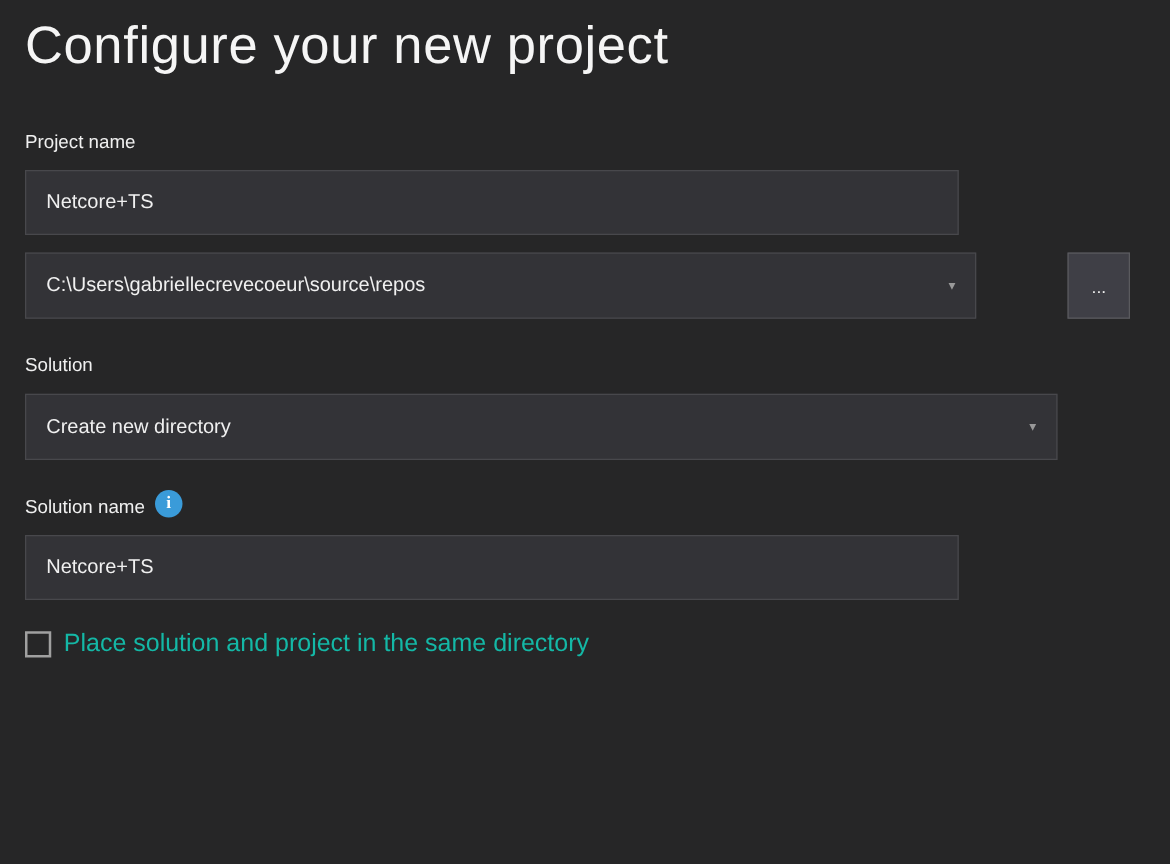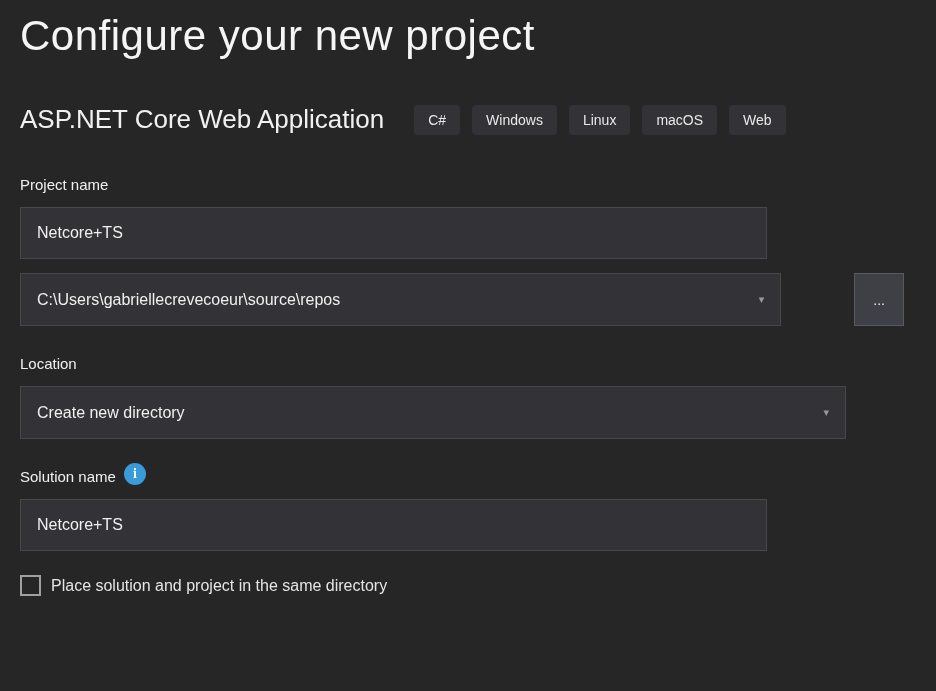--- a/index.html
+++ b/index.html
@@ -131,55 +131,45 @@
     gap: 10px;
   }
   .checkbox-box {
     width: 21px;
     height: 21px;
     border: 2px solid #a0a0a0;
     background: transparent;
     flex: none;
     cursor: default;
   }
-  .checkbox-label { font-size: 16px; color: #e5e5e5; }
+  .checkbox-label { font-size: 20px; color: #14b8a6; }
 </style>
 </head>
 <body>
 
 <div class="container">
 
   <h1 class="page-title">Configure your new project</h1>
 
-  <div class="template-row">
-    <div class="template-name">ASP.NET Core Web Application</div>
-    <div class="tags">
-      <span class="tag">C#</span>
-      <span class="tag">Windows</span>
-      <span class="tag">Linux</span>
-      <span class="tag">macOS</span>
-      <span class="tag">Web</span>
-    </div>
-  </div>
 
   <div class="field-label first">
     <span>Project name</span>
   </div>
   <input class="text-input" type="text" value="Netcore+TS" style="">
 
   <div class="combo-row">
     <div class="combo">
       <span class="combo-value">C:\Users\gabriellecrevecoeur\source\repos</span>
       <span class="combo-arrow">▾</span>
     </div>
     <button class="browse-button">...</button>
   </div>
 
   <div class="field-label">
-    <span>Location</span>
+    <span>Solution</span>
   </div>
   <div class="combo-row">
     <div class="combo">
       <span class="combo-value">Create new directory</span>
       <span class="combo-arrow">▾</span>
     </div>
   </div>
 
   <div class="field-label">
     <span>Solution name</span>

